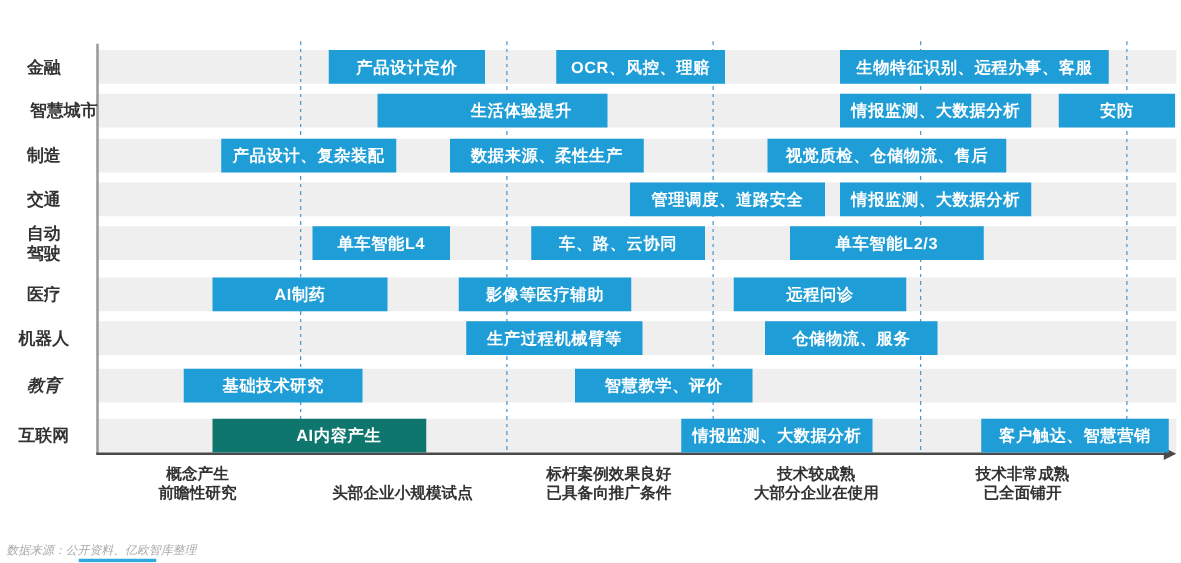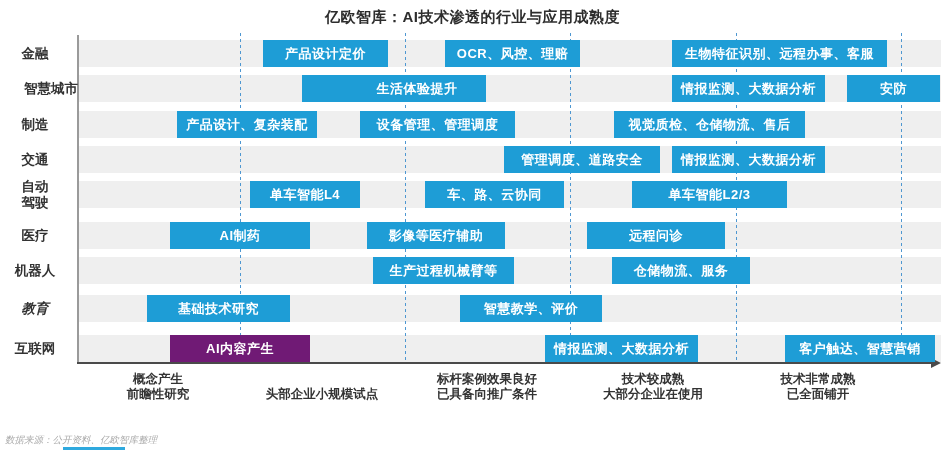--- a/index.html
+++ b/index.html
@@ -35,42 +35,41 @@
   }
   .source-note{
     position:absolute;left:5px;top:434px;font-size:9.5px;color:#a9a9a9;font-style:italic;
   }
   .footer-accent-line{position:absolute;left:63px;top:447px;width:62px;height:3px;background:#2fa9de;}
 </style>
 </head>
 <body>
 
 <div id="canvas">
-  <div class="title">亿欧智库：AI技术渗透的行业与应用成熟度</div>
   <div class="y-axis"></div>
   <div id="chart-area">
       <div class="dashed-line" style="left: 240px; background: repeating-linear-gradient(rgb(78, 151, 209) 0px, rgb(78, 151, 209) 3px, transparent 3px, transparent 6px);"></div>
       <div class="dashed-line" style="left: 405px; background: repeating-linear-gradient(rgb(78, 151, 209) 0px, rgb(78, 151, 209) 3px, transparent 3px, transparent 6px);"></div>
       <div class="dashed-line" style="left: 570px; background: repeating-linear-gradient(rgb(78, 151, 209) 0px, rgb(78, 151, 209) 3px, transparent 3px, transparent 6px);"></div>
       <div class="dashed-line" style="left: 736px; background: repeating-linear-gradient(rgb(78, 151, 209) 0px, rgb(78, 151, 209) 3px, transparent 3px, transparent 6px);"></div>
       <div class="dashed-line" style="left: 901px; background: repeating-linear-gradient(rgb(78, 151, 209) 0px, rgb(78, 151, 209) 3px, transparent 3px, transparent 6px);"></div>
       <div class="row-band" style="top: 40px; height: 27px;"></div>
       <div class="industry-label" style="top: 40px; height: 27px;">金融</div>
       <div class="app-box" style="top: 40px; height: 27px; left: 263px; width: 125px; background: rgb(30, 157, 214);">产品设计定价</div>
       <div class="app-box" style="top: 40px; height: 27px; left: 445px; width: 135px; background: rgb(30, 157, 214);">OCR、风控、理赔</div>
       <div class="app-box" style="top: 40px; height: 27px; left: 672px; width: 215px; background: rgb(30, 157, 214);">生物特征识别、远程办事、客服</div>
       <div class="row-band" style="top: 75px; height: 27px;"></div>
       <div class="industry-label" style="top: 75px; height: 27px; padding-left: 16px;">智慧城市</div>
       <div class="app-box" style="top: 75px; height: 27px; left: 302px; width: 138px; background: rgb(30, 157, 214); padding-left: 46px;">生活体验提升</div>
       <div class="app-box" style="top: 75px; height: 27px; left: 672px; width: 153px; background: rgb(30, 157, 214);">情报监测、大数据分析</div>
       <div class="app-box" style="top: 75px; height: 27px; left: 847px; width: 93px; background: rgb(30, 157, 214);">安防</div>
       <div class="row-band" style="top: 111px; height: 27px;"></div>
       <div class="industry-label" style="top: 111px; height: 27px;">制造</div>
       <div class="app-box" style="top: 111px; height: 27px; left: 177px; width: 140px; background: rgb(30, 157, 214);">产品设计、复杂装配</div>
-      <div class="app-box" style="top: 111px; height: 27px; left: 360px; width: 155px; background: rgb(30, 157, 214);">设备管理、管理调度</div>
+      <div class="app-box" style="top: 111px; height: 27px; left: 360px; width: 155px; background: rgb(30, 157, 214);">数据来源、柔性生产</div>
       <div class="app-box" style="top: 111px; height: 27px; left: 614px; width: 191px; background: rgb(30, 157, 214);">视觉质检、仓储物流、售后</div>
       <div class="row-band" style="top: 146px; height: 27px;"></div>
       <div class="industry-label" style="top: 146px; height: 27px;">交通</div>
       <div class="app-box" style="top: 146px; height: 27px; left: 504px; width: 156px; background: rgb(30, 157, 214);">管理调度、道路安全</div>
       <div class="app-box" style="top: 146px; height: 27px; left: 672px; width: 153px; background: rgb(30, 157, 214);">情报监测、大数据分析</div>
       <div class="row-band" style="top: 181px; height: 27px;"></div>
       <div class="industry-label" style="top: 181px; height: 27px;">自动
 驾驶</div>
       <div class="app-box" style="top: 181px; height: 27px; left: 250px; width: 110px; background: rgb(30, 157, 214);">单车智能L4</div>
       <div class="app-box" style="top: 181px; height: 27px; left: 425px; width: 139px; background: rgb(30, 157, 214);">车、路、云协同</div>
@@ -83,21 +82,21 @@
       <div class="row-band" style="top: 257px; height: 27px;"></div>
       <div class="industry-label" style="top: 257px; height: 27px;">机器人</div>
       <div class="app-box" style="top: 257px; height: 27px; left: 373px; width: 141px; background: rgb(30, 157, 214);">生产过程机械臂等</div>
       <div class="app-box" style="top: 257px; height: 27px; left: 612px; width: 138px; background: rgb(30, 157, 214);">仓储物流、服务</div>
       <div class="row-band" style="top: 295px; height: 27px;"></div>
       <div class="industry-label" style="top: 295px; height: 27px; font-style: italic;">教育</div>
       <div class="app-box" style="top: 295px; height: 27px; left: 147px; width: 143px; background: rgb(30, 157, 214);">基础技术研究</div>
       <div class="app-box" style="top: 295px; height: 27px; left: 460px; width: 142px; background: rgb(30, 157, 214);">智慧教学、评价</div>
       <div class="row-band" style="top: 335px; height: 27px;"></div>
       <div class="industry-label" style="top: 335px; height: 27px;">互联网</div>
-      <div class="app-box" style="top: 335px; height: 27px; left: 170px; width: 140px; background: #701a75;">AI内容产生</div>
+      <div class="app-box" style="top: 335px; height: 27px; left: 170px; width: 140px; background: #0f766e; padding-left: 31px;">AI内容产生</div>
       <div class="app-box" style="top: 335px; height: 27px; left: 545px; width: 153px; background: rgb(30, 157, 214);">情报监测、大数据分析</div>
       <div class="app-box" style="top: 335px; height: 27px; left: 785px; width: 150px; background: rgb(30, 157, 214);">客户触达、智慧营销</div>
       <div class="stage-label" style="left: 48px;">概念产生
 前瞻性研究</div>
       <div class="stage-label" style="left: 212px;">头部企业小规模试点</div>
       <div class="stage-label" style="left: 377px;">标杆案例效果良好
 已具备向推广条件</div>
       <div class="stage-label" style="left: 543px;">技术较成熟
 大部分企业在使用</div>
       <div class="stage-label" style="left: 708px;">技术非常成熟

